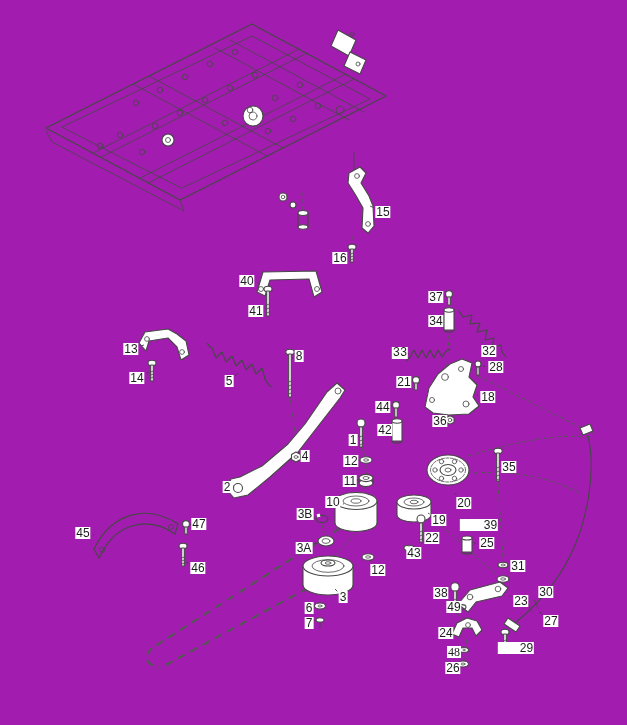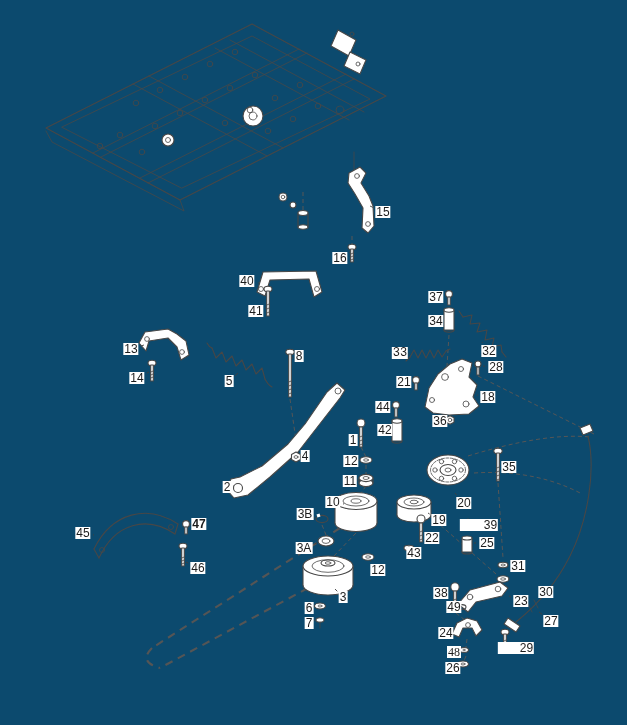--- a/index.html
+++ b/index.html
@@ -1,16 +1,16 @@
 <!DOCTYPE html>
 <html><head>
 <meta charset="utf-8">
 <style>
   html,body { margin:0; padding:0; background:#ffffff; }
-  .stage { position:relative; width:627px; height:725px; background:#0c4a6e; overflow:hidden;
+  .stage { position:relative; width:627px; height:725px; background:#a21caf; overflow:hidden;
            font-family:"Liberation Sans", sans-serif; }
   svg.art { position:absolute; left:0; top:0; }
   .ln  { fill:none; stroke:#474747; stroke-width:1.1; stroke-linejoin:round; stroke-linecap:round; }
   .thin{ stroke-width:0.8; }
   .fw  { fill:#ffffff; stroke:#474747; stroke-width:1.1; stroke-linejoin:round; }
   .wh  { fill:#ffffff; stroke:none; }
   .dash{ fill:none; stroke:#565656; stroke-width:1; stroke-dasharray:4 3; stroke-linecap:butt; }
   .belt{ fill:none; stroke:#555555; stroke-width:2.1; stroke-dasharray:8 6; stroke-linecap:butt; }
   .gap { stroke:#ffffff; stroke-width:3; }
   #labels { position:absolute; left:0; top:0; width:100%; height:100%; pointer-events:none; }
@@ -449,21 +449,21 @@
       <div class="part-label" style="left: 432px; top: 538px; color: rgb(28, 28, 28);">22</div>
       <div class="part-label" style="left: 414px; top: 553px; color: rgb(28, 28, 28);">43</div>
       <div class="part-label" style="left: 479px; top: 525px; color: rgb(28, 28, 28); padding-left: 24px;">39</div>
       <div class="part-label" style="left: 487px; top: 543px; color: rgb(28, 28, 28);">25</div>
       <div class="part-label" style="left: 518px; top: 566px; color: rgb(28, 28, 28);">31</div>
       <div class="part-label" style="left: 546px; top: 580px; color: rgb(28, 28, 28); margin-top: 12px;">30</div>
       <div class="part-label" style="left: 521px; top: 601px; color: rgb(28, 28, 28);">23</div>
       <div class="part-label" style="left: 551px; top: 621px; color: rgb(28, 28, 28);">27</div>
       <div class="part-label" style="left: 516px; top: 648px; color: rgb(28, 28, 28); padding-left: 22px;">29</div>
       <div class="part-label" style="left: 83px; top: 533px; color: rgb(28, 28, 28);">45</div>
-      <div class="part-label" style="left: 199px; top: 524px; color: rgb(28, 28, 28); font-weight: bold;">47</div>
+      <div class="part-label" style="left: 199px; top: 524px; color: rgb(28, 28, 28);">47</div>
       <div class="part-label" style="left: 198px; top: 568px; color: rgb(28, 28, 28);">46</div>
       <div class="part-label" style="left: 378px; top: 570px; color: rgb(28, 28, 28);">12</div>
       <div class="part-label" style="left: 343px; top: 597px; color: rgb(28, 28, 28);">3</div>
       <div class="part-label" style="left: 309px; top: 608px; color: rgb(28, 28, 28);">6</div>
       <div class="part-label" style="left: 309px; top: 623px; color: rgb(28, 28, 28);">7</div>
       <div class="part-label" style="left: 441px; top: 593px; color: rgb(28, 28, 28);">38</div>
       <div class="part-label" style="left: 454px; top: 607px; color: rgb(28, 28, 28);">49</div>
       <div class="part-label" style="left: 446px; top: 633px; color: rgb(28, 28, 28);">24</div>
       <div class="part-label" style="left: 454px; top: 652px; color: rgb(28, 28, 28); font-family: Liberation Serif, serif;">48</div>
       <div class="part-label" style="left: 453px; top: 668px; color: rgb(28, 28, 28);">26</div>

